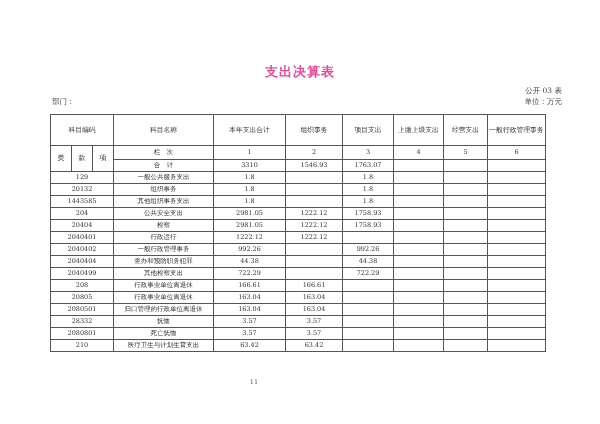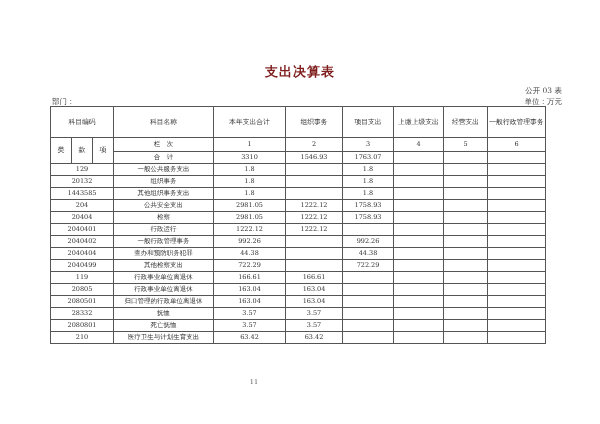--- a/index.html
+++ b/index.html
@@ -1,24 +1,24 @@
 <!DOCTYPE html>
 <html><head>
 <meta charset="utf-8">
 <style>
   html, body { margin:0; padding:0; background:#ffffff; }
   body { width:600px; height:424px; position:relative; overflow:hidden;
          font-family:"DejaVu Serif", "Liberation Serif", serif; color:#222; }
   .title { position:absolute; left:0; top:63px; width:600px; text-align:center;
-           font-size:13px; font-weight:bold; letter-spacing:1px; color:#7f1d1d; }
+           font-size:13px; font-weight:bold; letter-spacing:1px; color:#ec4899; }
   .meta-right { position:absolute; right:38px; font-size:7.5px; color:#444; text-align:center; }
   .meta1 { top:86px; }
   .meta2 { top:97px; }
   .dept { position:absolute; left:52px; top:97px; font-size:7.5px; color:#444; }
-  table.main { position:absolute; left:50px; top:106px; border-collapse:collapse;
+  table.main { position:absolute; left:50px; top:114px; border-collapse:collapse;
                font-size:6.5px; color:#333; table-layout:fixed;border-radius:17px; }
   table.main td { border:1px solid #555; text-align:center; vertical-align:middle;
                   padding:0; height:11px; line-height:9px; white-space:nowrap; overflow:hidden; }
   table.main td.hdr { height:30px; font-size:6.8px; line-height:10px; white-space:normal; }
   table.main td.sub { height:13px; }
   table.main td.kind { font-size:7px; }
   .pagenum { position:absolute; left:0; top:378px; width:508px; text-align:center;
              font-size:6.5px; color:#555; }
 </style>
 </head>
@@ -158,21 +158,21 @@
         <td colspan="3">2040499</td>
         <td>其他检察支出</td>
         <td>722.29</td>
         <td></td>
         <td>722.29</td>
         <td></td>
         <td></td>
         <td></td>
       </tr>
       <tr>
-        <td colspan="3">119</td>
+        <td colspan="3">208</td>
         <td>行政事业单位离退休</td>
         <td>166.61</td>
         <td>166.61</td>
         <td></td>
         <td></td>
         <td></td>
         <td></td>
       </tr>
       <tr>
         <td colspan="3">20805</td>

